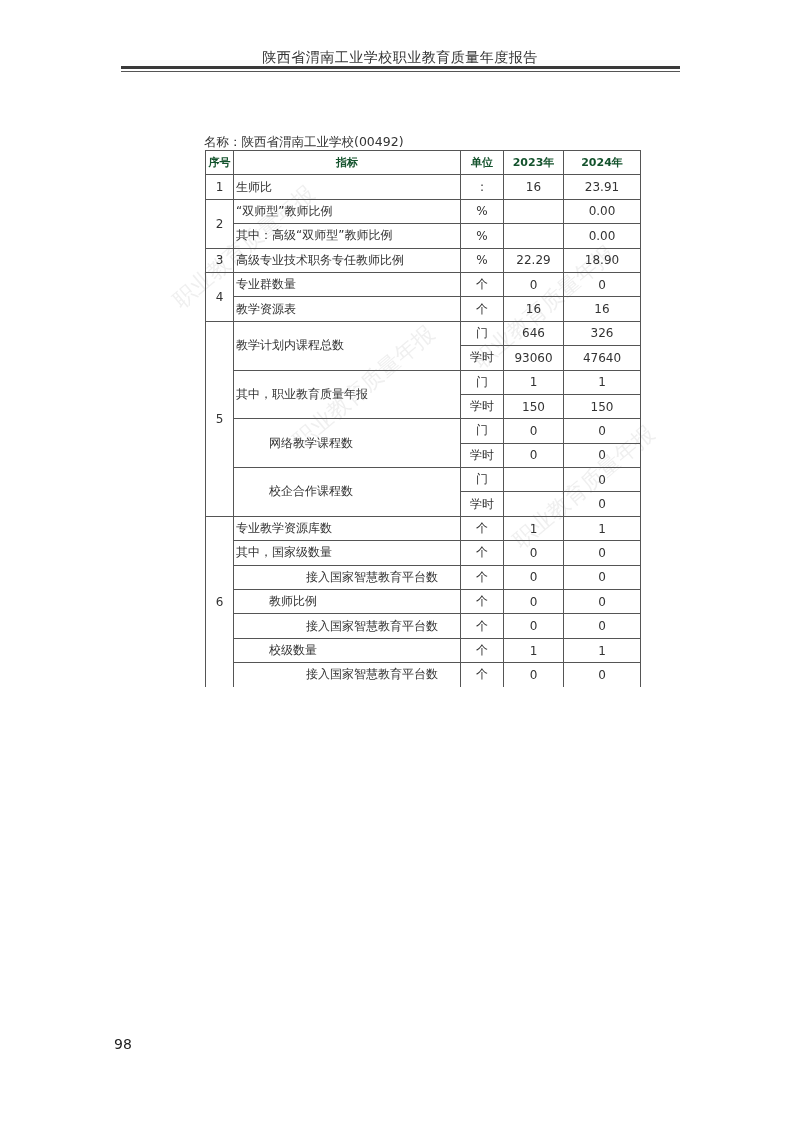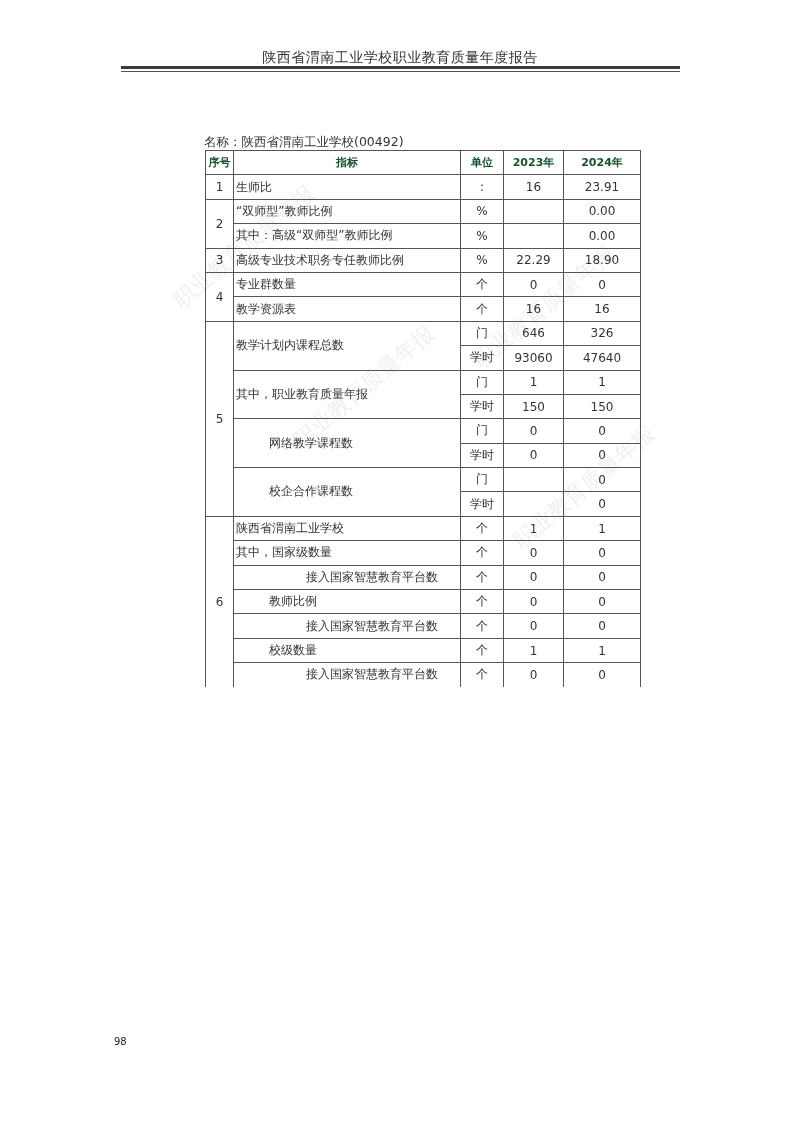--- a/index.html
+++ b/index.html
@@ -93,21 +93,21 @@
     .c-ind.indent1 { padding-left: 35px !important; }
     .c-ind.indent2 { padding-left: 72px !important; }
     .c-unit { text-align: center; }
     .c-val { text-align: center; }
     
     tr.last td { border-bottom: none; }
     .page-number {
       position: absolute;
       top: 1036px;
       left: 114px;
-      font-size: 10px;
+      font-size: 14px;
       color: #222;
     }
     .watermark {
       position: absolute;
       font-family: "DejaVu Serif", serif;
       font-size: 22px;
       color: rgba(180,180,180,0.22);
       transform: rotate(-40deg);
       white-space: nowrap;
       pointer-events: none;
@@ -230,21 +230,21 @@
       <td class="c-val">0</td>
     </tr>
     <tr>
       <td class="c-unit">学时</td>
       <td class="c-val"></td>
       <td class="c-val">0</td>
     </tr>
 
     <tr>
       <td class="c-seq" rowspan="7" style="border-bottom:none;">6</td>
-      <td class="c-ind">陕西省渭南工业学校</td>
+      <td class="c-ind">专业教学资源库数</td>
       <td class="c-unit">个</td>
       <td class="c-val">1</td>
       <td class="c-val">1</td>
     </tr>
     <tr>
       <td class="c-ind">其中，国家级数量</td>
       <td class="c-unit">个</td>
       <td class="c-val">0</td>
       <td class="c-val">0</td>
     </tr>

